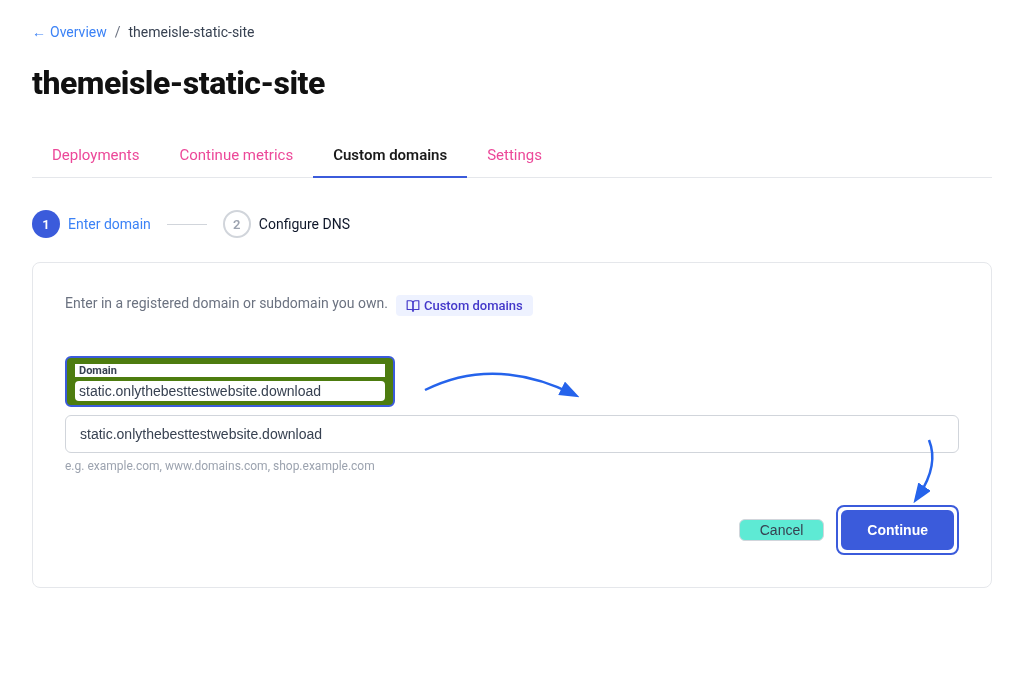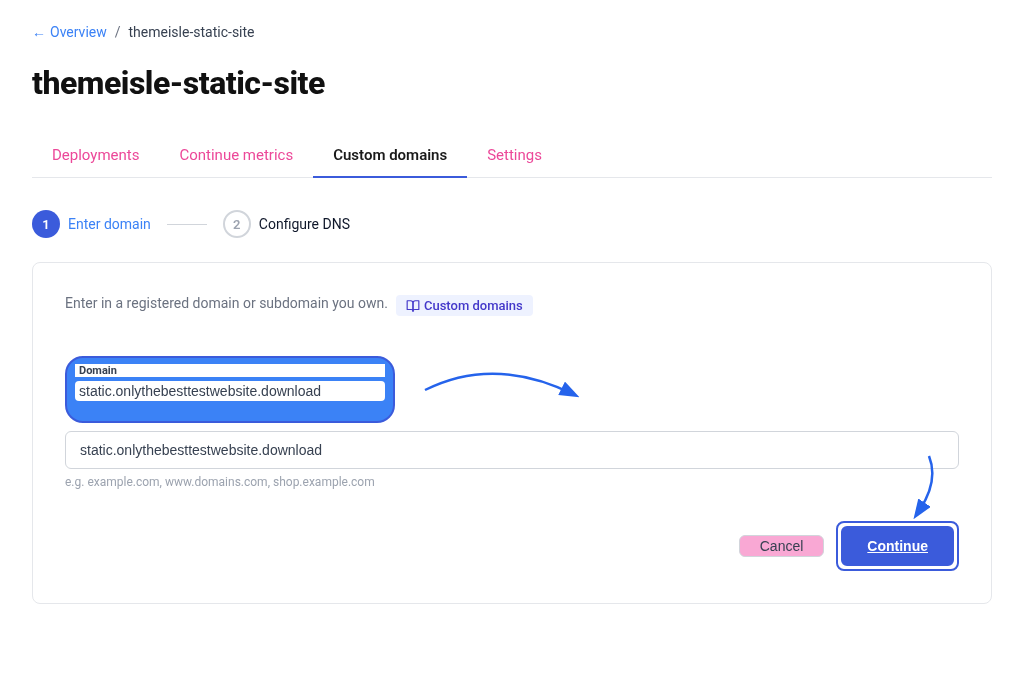--- a/index.html
+++ b/index.html
@@ -206,38 +206,37 @@
       display: flex;
       justify-content: flex-end;
       gap: 12px;
       margin-top: 32px;
       align-items: center;
     }
 
     .btn-cancel {
       padding: 2px 20px;
       border: 1px solid #d1d5db;
-      background: #f9a8d4;
+      background: #5eead4;
       color: #374151;
       border-radius: 6px;
       font-size: 14px;
       cursor: pointer;
       font-weight: 500;
     }
 
     .btn-continue {
       padding: 10px 24px;
       background: #3b5bdb;
       color: #fff;
       border: 2px solid #3b5bdb;
       border-radius: 6px;
       font-size: 14px;
       cursor: pointer;
       font-weight: 600;
-      text-decoration: underline;
     }
 
     .card-container {
       position: relative;
     }
 
     .domain-section {
       position: relative;
     }
 
@@ -290,21 +289,21 @@
           <path d="M22 3h-6a4 4 0 0 0-4 4v14a3 3 0 0 1 3-3h7z"></path>
         </svg>
         <span>Custom domains</span>
       </span>
     </div>
 
     <div class="domain-section" style="position:relative;">
 
       
       <div style="position:relative; display:inline-block; margin-top:16px;">
-        <div style="border: 2px solid #3b5bdb; border-radius: 18px; padding: 6px 8px 20px 8px; display:inline-block; background:#3b82f6; min-width: 330px;">
+        <div style="border: 2px solid #3b5bdb; border-radius: 6px; padding: 6px 8px 4px 8px; display:inline-block; background:#4d7c0f; min-width: 330px;">
           <label class="form-label" style="position:relative; top:unset; left:unset; font-size:11px; font-weight:700; color:#374151; margin-bottom:4px; display:block;">Domain</label>
           <input class="form-input" style="border: none; outline: none; width: 100%; padding: 2px 4px; font-size: 14px;" type="text" value="static.onlythebesttestwebsite.download">
         </div>
       </div>
 
       
       <div class="full-input-wrapper" style="margin-top: 8px;">
         <input class="full-input" type="text" value="static.onlythebesttestwebsite.download" style="">
       </div>
 

